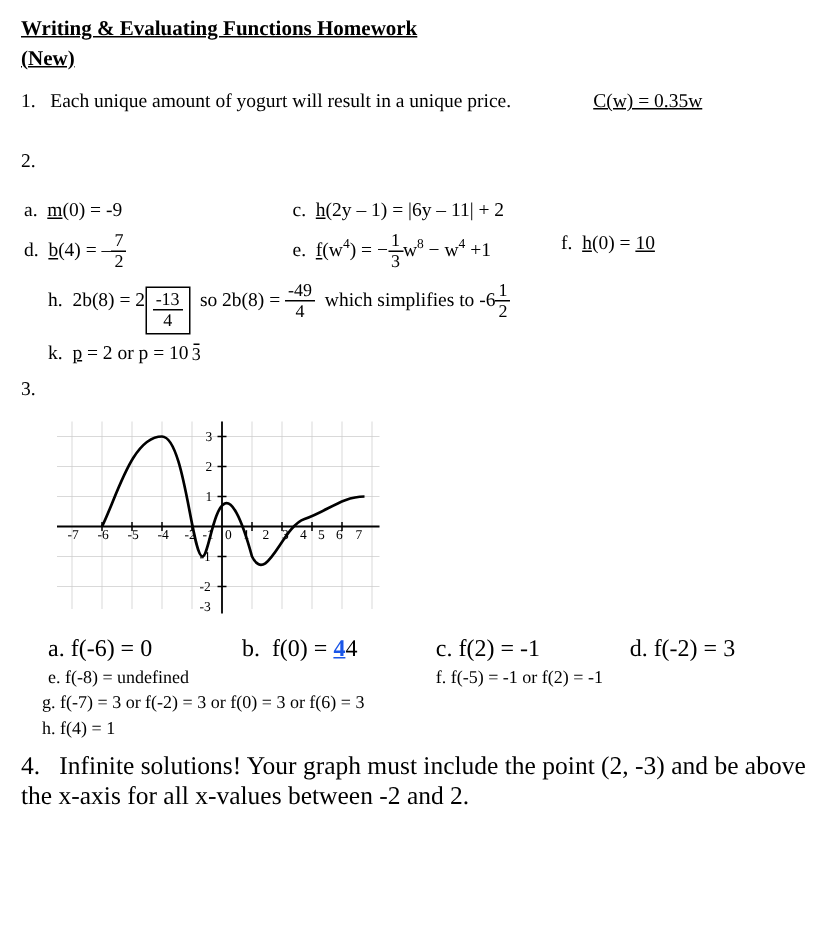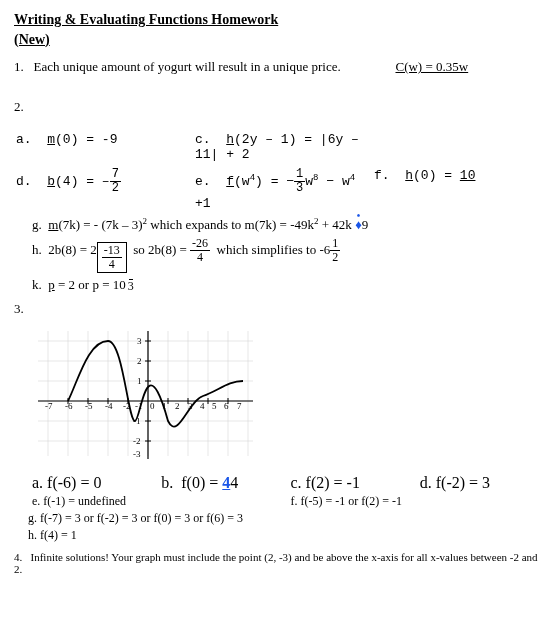--- a/index.html
+++ b/index.html
@@ -19,21 +19,21 @@
       line-height: 1.4;
       margin-bottom: 10px;
     }
     .section { margin-bottom: 8px; }
     .grid-2col {
       display: grid;
       grid-template-columns: 1fr 1fr 1fr;
       gap: 4px 6px;
       margin-bottom: 4px;
     }
-    .cell { padding: 1px 2px; font-family: Liberation Mono, monospace; }
+    .cell { padding: 1px 2px; }
     .long-line { margin-bottom: 3px; }
     .indent { margin-left: 18px; }
     .blue { color: #1a56e8; }
     .fraction {
       display: inline-flex;
       flex-direction: column;
       align-items: center;
       vertical-align: middle;
       font-size: 12px;
       line-height: 1.1;
@@ -49,21 +49,21 @@
       font-size: 16px;
     }
     .graph-labels2 {
       display: grid;
       grid-template-columns: 1fr 1fr;
       gap: 2px 4px;
       margin-left: 18px;
       margin-bottom: 2px;
       font-size: 12px;
     }
-    .q4 { margin-top: 6px; font-size: 11px; }
+    .q4 { margin-top: 6px; font-size: 17px; }
     sup { font-size: 9px; vertical-align: super; }
     .dot-above {
       display: inline-block;
       position: relative;
     }
     .dot-above::after {
       content: '•';
       position: absolute;
       top: -7px;
       left: 50%;
@@ -130,35 +130,31 @@
           <span class="num">1</span>
           <span class="den">3</span>
         </span>w<sup>8</sup> − w<sup>4</sup> +1
     </div>
     <div class="cell">
       f. &nbsp;<span style="text-decoration:underline;">h</span>(0) = <span style="text-decoration:underline;">10</span>
     </div>
   </div>
 
   
-  <div class="long-line indent" style="margin-top:2px;">
-    g. &nbsp;<span style="text-decoration:underline;">m</span>(7k) = - (7k – 3)<sup>2</sup> which expands to m(7k) = -49k<sup>2</sup> + 42k
-    <span class="dot-above blue" style="color:#1a56e8; font-weight:bold;">♦</span>9
-  </div>
 
   
   <div class="long-line indent" style="margin-top:4px;">
     h. &nbsp;2b(8) = 2<span class="paren-box">
         <span class="fraction">
           <span class="num">-13</span>
           <span class="den">4</span>
         </span>
       </span>
     &nbsp;so 2b(8) = <span class="fraction">
-        <span class="num">-26</span>
+        <span class="num">-49</span>
         <span class="den">4</span>
       </span>
     &nbsp;which simplifies to -6<span class="fraction">
         <span class="num">1</span>
         <span class="den">2</span>
       </span>
   </div>
 
   
 
@@ -242,21 +238,21 @@
     </svg>
   </div>
 
   <div class="graph-labels">
     <div>a.  f(-6) = 0</div>
     <div>b. &nbsp;f(0) = <span class="blue" style="font-weight:bold; text-decoration:underline;">4</span>4</div>
     <div>c.  f(2) = -1</div>
     <div>d.  f(-2) = 3</div>
   </div>
   <div class="graph-labels2">
-    <div>e.  f(-1) = undefined</div>
+    <div>e.  f(-8) = undefined</div>
     <div>f.  f(-5) = -1 or f(2) = -1</div>
   </div>
   <div style="margin-left:14px; font-size:12px; margin-bottom:2px;">g.  f(-7) = 3 or f(-2) = 3 or f(0) = 3 or f(6) = 3</div>
   <div style="margin-left:14px; font-size:12px;">h.  f(4) = 1</div>
 </div>
 
 
 <div class="section q4" style="margin-top:8px;">
   <span>4.</span>
   &nbsp;

